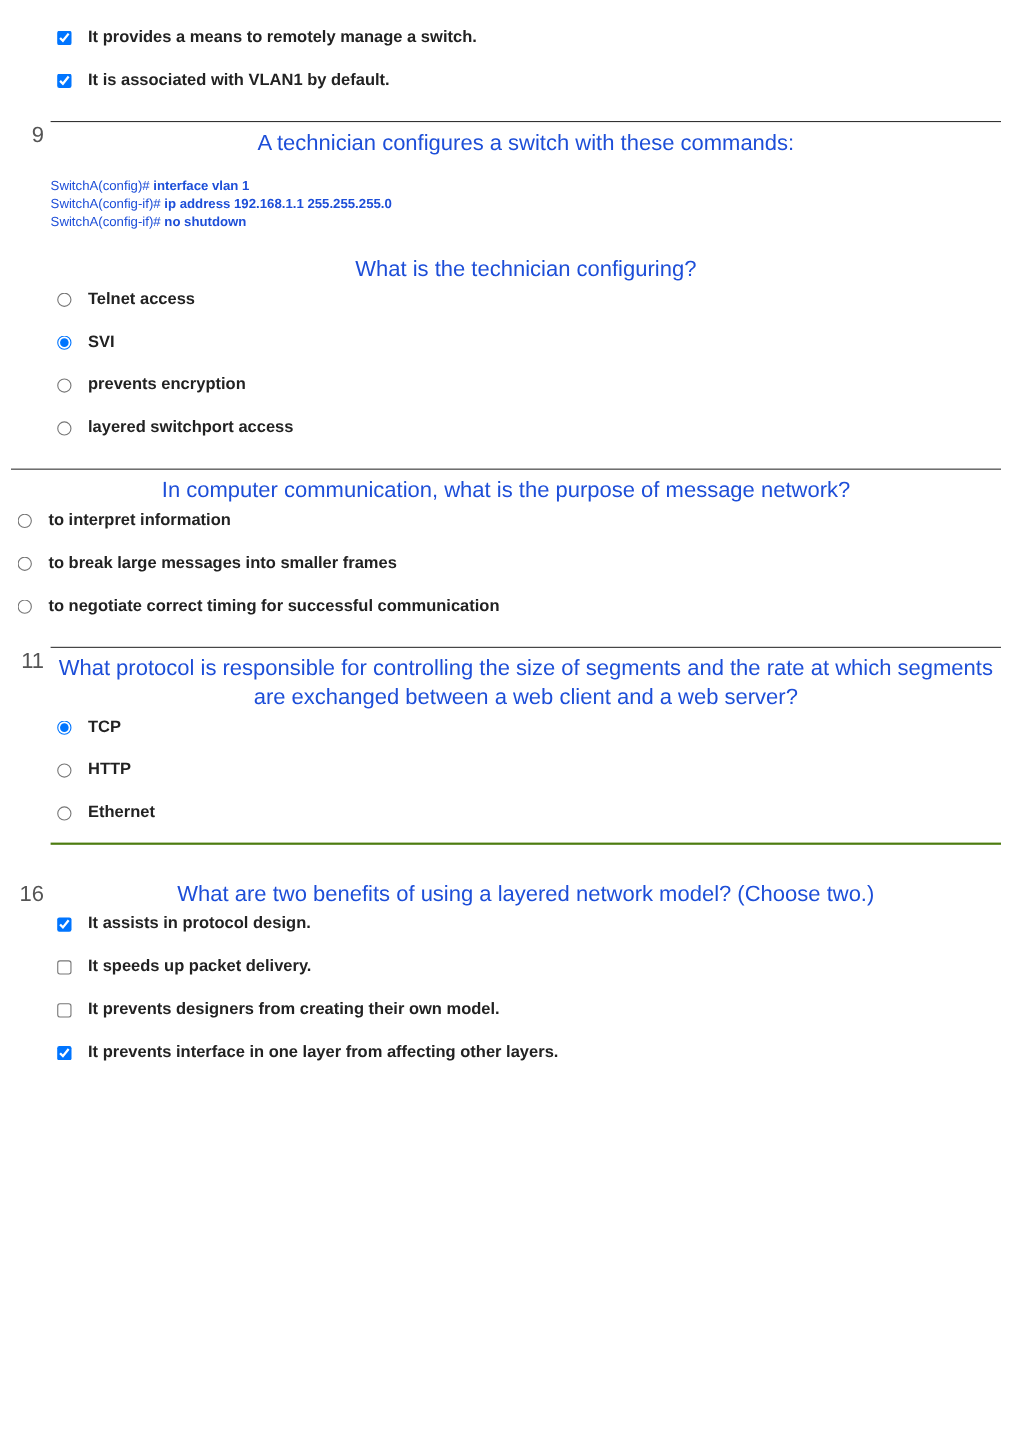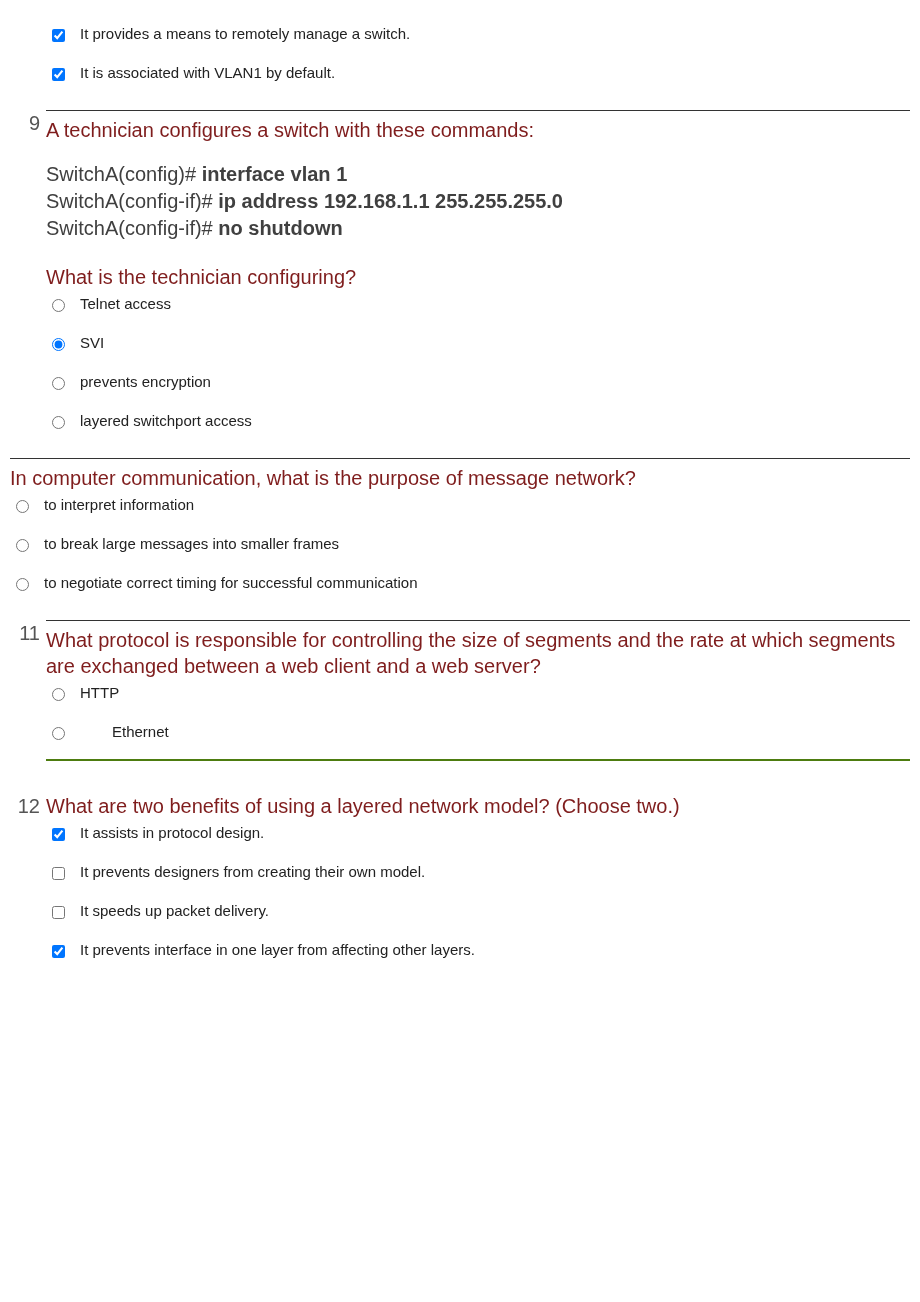--- a/index.html
+++ b/index.html
@@ -24,28 +24,29 @@
     padding-top: 2px;
   }
   .qbody {
     flex: 1;
     border-top: 1px solid #333;
     padding-top: 6px;
   }
   .qprompt {
     font-size: 20px;
     font-weight: 400;
-    color: #7f1d1d;
+    color: #1d4ed8;
     line-height: 1.3;
     margin-bottom: 4px;
+    text-align: center;
   }
   .qcode {
-    font-size: 20px;
+    font-size: 12px;
     font-weight: 400;
-    color: #404040;
+    color: #1d4ed8;
     line-height: 1.35;
     margin: 18px 0 22px 0;
   }
   .qcode b {
     font-weight: 700;
   }
   .option-row {
     display: flex;
     align-items: flex-start;
     margin: 4px 0 18px 0;
@@ -54,20 +55,21 @@
     width: 28px;
     flex-shrink: 0;
     padding-top: 4px;
     padding-left: 6px;
   }
   .option-label {
     font-size: 15px;
     color: #222;
     padding-top: 0;
     line-height: 1.3;
+    font-weight: bold;
   }
   .last-bottom {
     border-bottom: 2px solid #4d7c0f;
     padding-bottom: 10px;
   }
   .bigspace {
     height: 24px;
   }
   input[type="radio"], input[type="checkbox"]{
     margin:0;
@@ -139,46 +141,50 @@
       <div class="option-label">to negotiate correct timing for successful communication</div>
     </div>
   </div>
 </div>
 
 <div class="question-block">
   <div class="qnum">11</div>
   <div class="qbody last-bottom">
     <div class="qprompt">What protocol is responsible for controlling the size of segments and the rate at which segments are exchanged between a web client and a web server?</div>
     <div class="option-row">
+      <div class="option-input"><input type="radio" name="q11" checked="" style=""></div>
+      <div class="option-label">TCP</div>
+    </div>
+    <div class="option-row">
       <div class="option-input"><input type="radio" name="q11" style=""></div>
       <div class="option-label">HTTP</div>
     </div>
-    <div class="option-row" style="margin-bottom:6px;gap:32px;">
+    <div class="option-row" style="margin-bottom:6px;">
       <div class="option-input"><input type="radio" name="q11" style=""></div>
       <div class="option-label">Ethernet</div>
     </div>
   </div>
 </div>
 
 <div class="bigspace"></div>
 
 <div class="question-block">
-  <div class="qnum">12</div>
+  <div class="qnum">16</div>
   <div class="qbody" style="border-top:none;padding-top:0;">
     <div class="qprompt">What are two benefits of using a layered network model? (Choose two.)</div>
     <div class="option-row">
       <div class="option-input"><input type="checkbox" checked="" style=""></div>
       <div class="option-label">It assists in protocol design.</div>
     </div>
     <div class="option-row">
       <div class="option-input"><input type="checkbox" style=""></div>
-      <div class="option-label">It prevents designers from creating their own model.</div>
+      <div class="option-label">It speeds up packet delivery.</div>
     </div>
     <div class="option-row">
       <div class="option-input"><input type="checkbox" style=""></div>
-      <div class="option-label">It speeds up packet delivery.</div>
+      <div class="option-label">It prevents designers from creating their own model.</div>
     </div>
     <div class="option-row">
       <div class="option-input"><input type="checkbox" checked="" style=""></div>
       <div class="option-label">It prevents interface in one layer from affecting other layers.</div>
     </div>
   </div>
 </div>
 
 </body></html>

